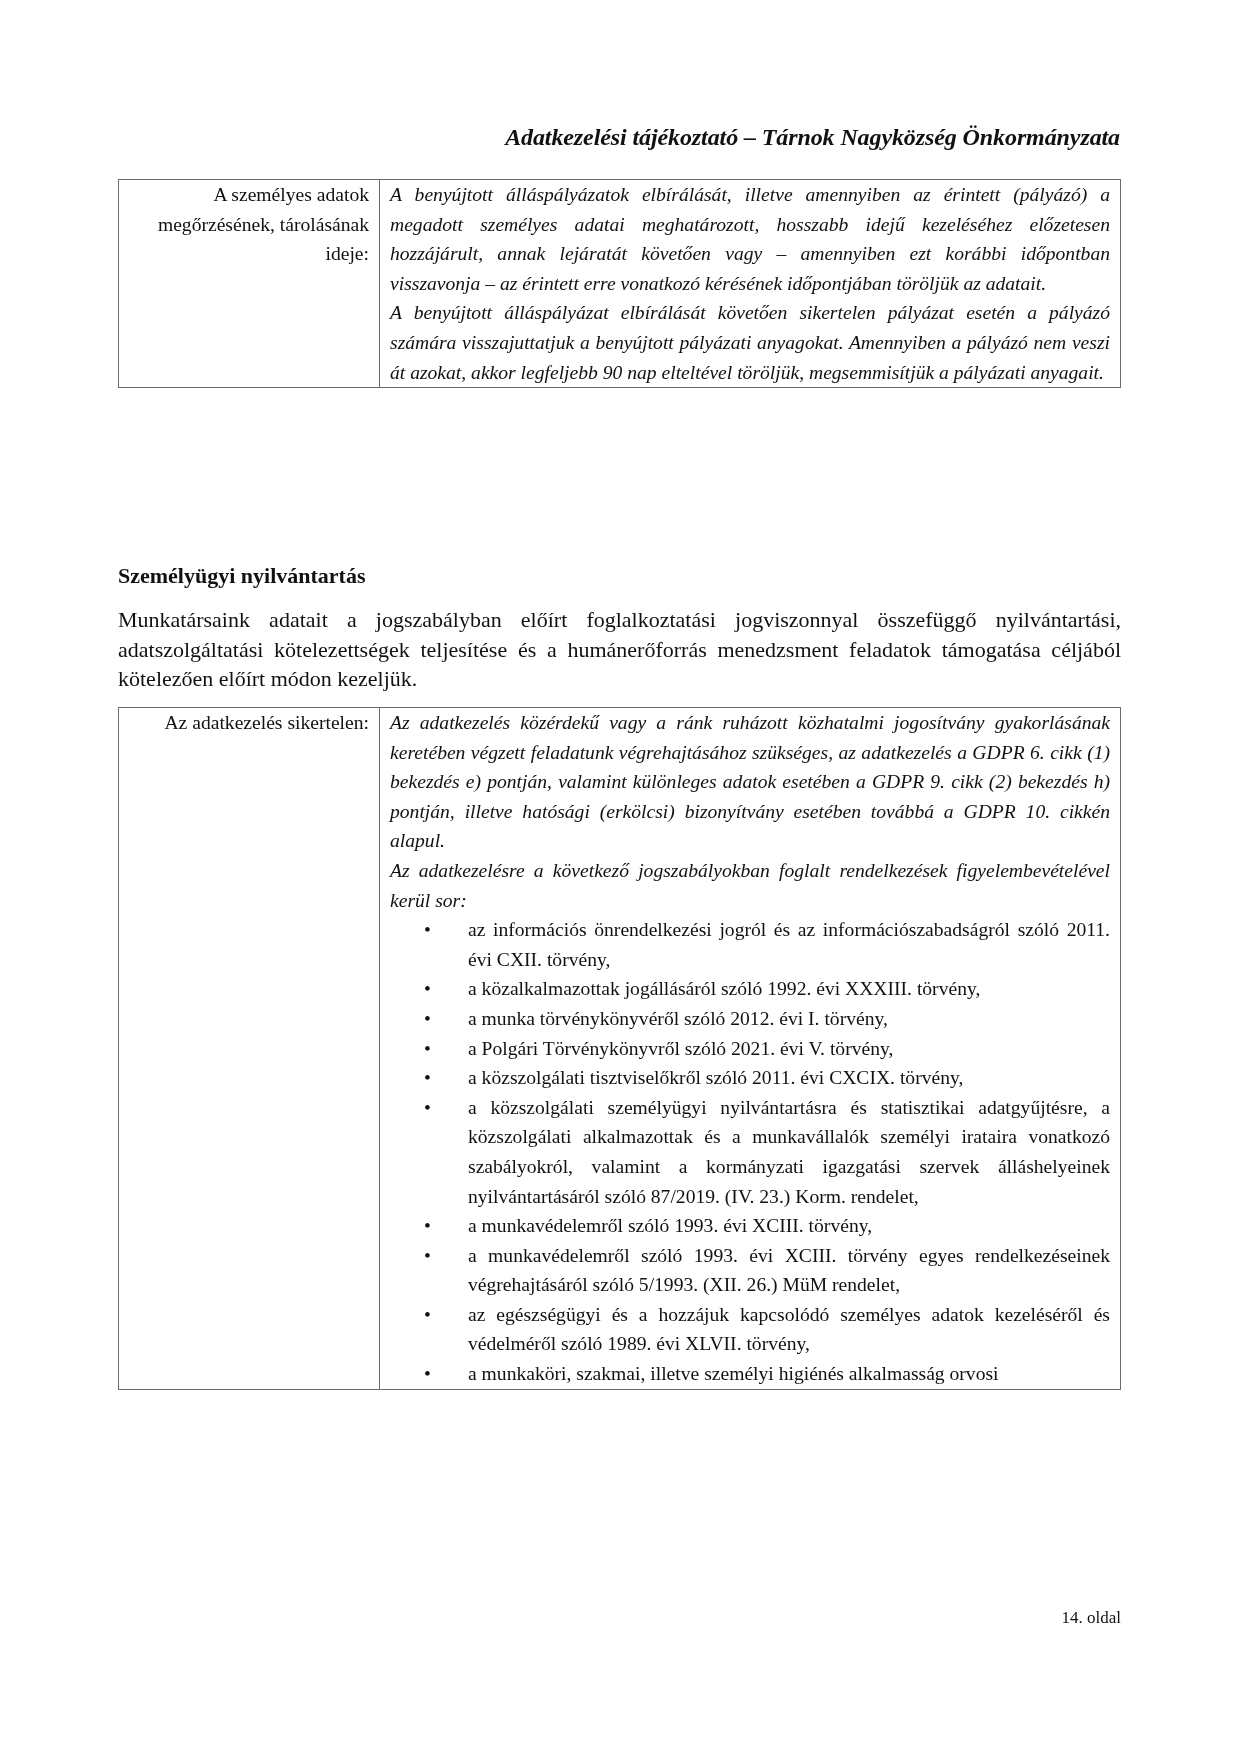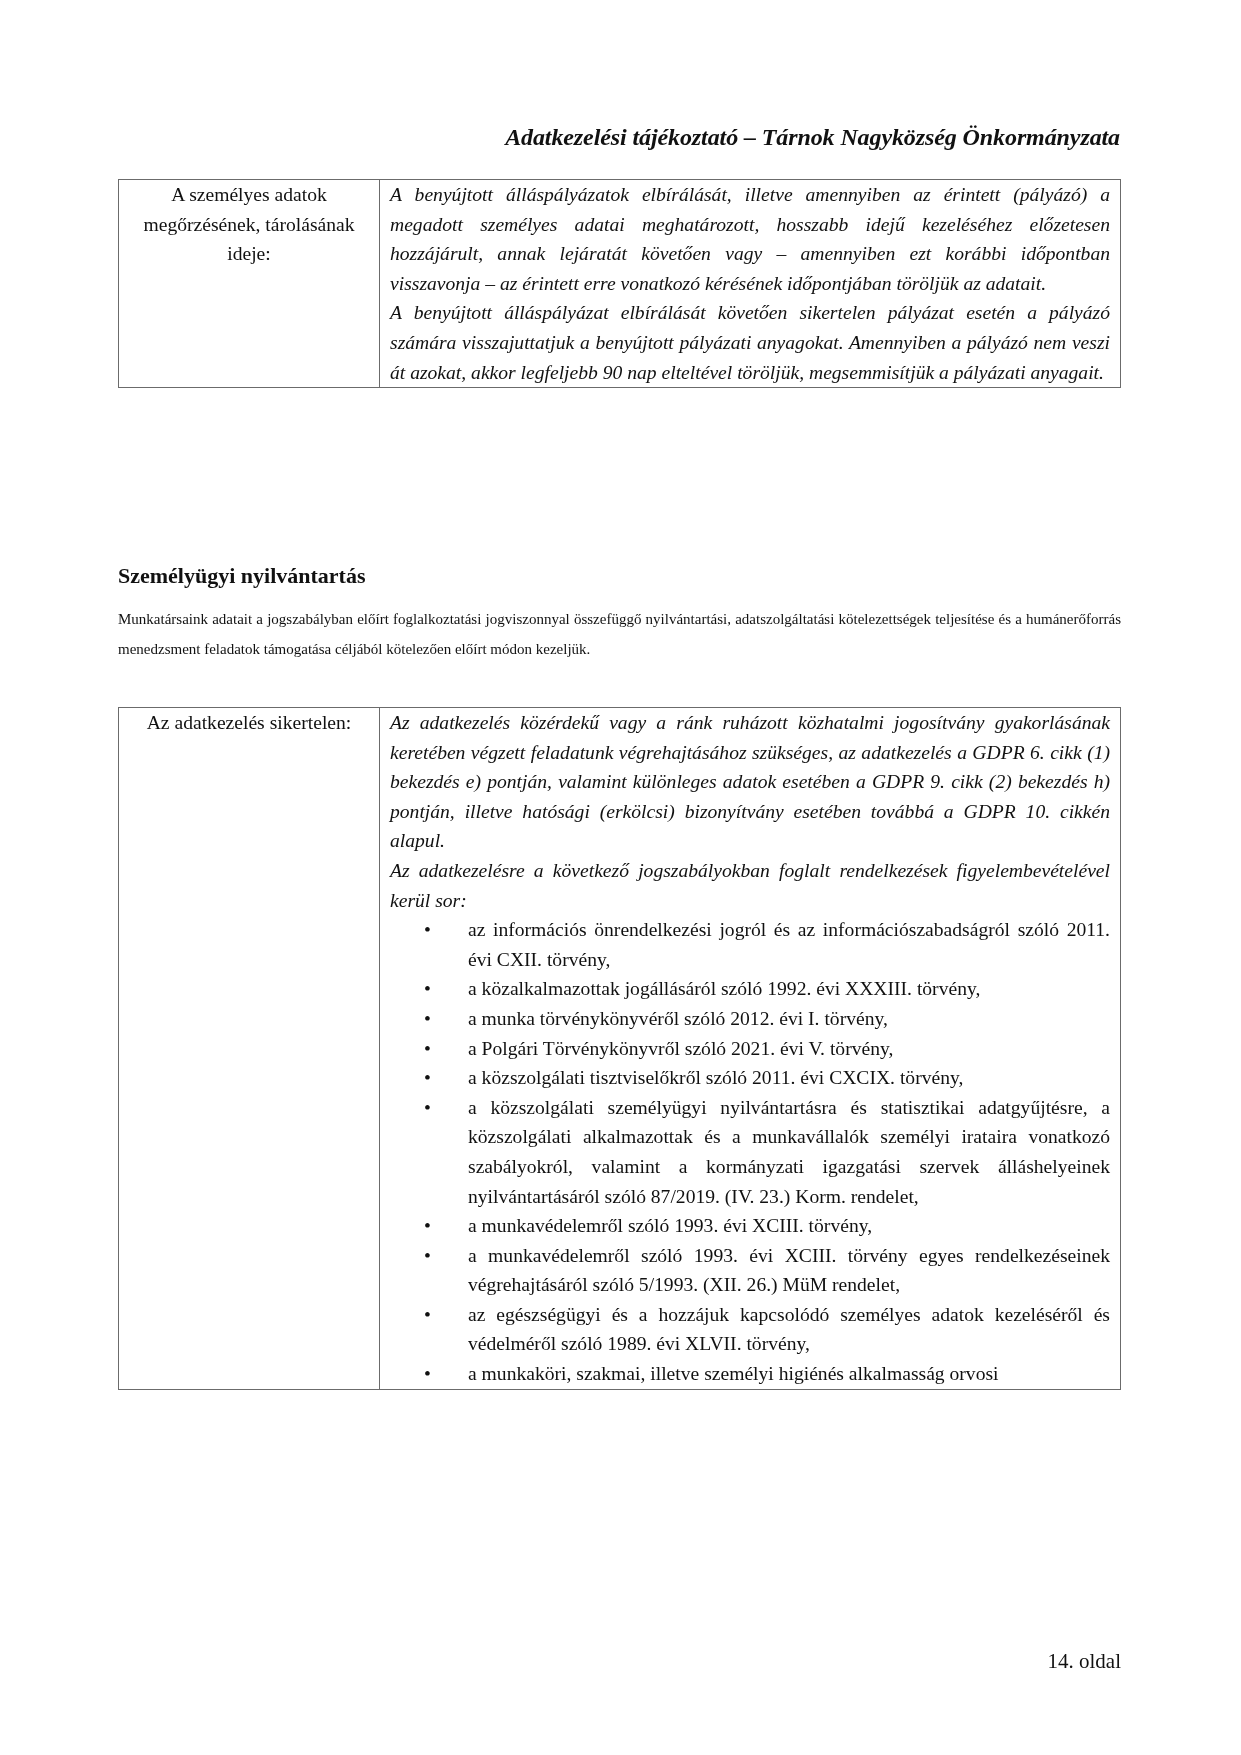--- a/index.html
+++ b/index.html
@@ -1,31 +1,31 @@
 <!DOCTYPE html>
 <html><head>
 <meta charset="utf-8">
 <style>
   html, body { margin: 0; padding: 0; background: #ffffff; }
   body { width: 1241px; height: 1755px; position: relative; overflow: hidden;
          font-family: "Liberation Serif", "DejaVu Serif", serif; color: #111; }
   .header { position: absolute; top: 124px; right: 121px; font-size: 24px; font-style: italic; font-weight: bold; letter-spacing: -0.1px; }
   table.t { position: absolute; left: 118px; width: 1003px; border-collapse: collapse; font-size: 19.6px; line-height: 29.6px; }
   table.t td { border: 1.5px solid #6b6b6b; vertical-align: top; padding: 0 10px 0 10px; }
-  table.t td.lbl { width: 240px; text-align: center; }
+  table.t td.lbl { width: 240px; text-align: right; }
   table.t td.val { text-align: justify; }
   #t1 { top: 179px; }
   #t2 { top: 707px; }
   .sec-title { position: absolute; left: 118px; top: 563px; font-size: 22px; font-weight: bold; }
-  .intro { position: absolute; left: 118px; top: 605px; width: 1003px; font-size: 15px; line-height: 29.6px; text-align: justify; }
+  .intro { position: absolute; left: 118px; top: 605px; width: 1003px; font-size: 22px; line-height: 29.6px; text-align: justify; }
   ul.laws { margin: 0; padding: 0 0 0 0; list-style: none; }
   ul.laws li { position: relative; padding-left: 78px; text-align: justify; }
   ul.laws li .bullet { position: absolute; left: 34px; top: 0; }
   p.para { margin: 0; font-style: italic; }
-  .footer { position: absolute; top: 1608px; right: 120px; font-size: 21px; margin-top: 41px; }
+  .footer { position: absolute; top: 1608px; right: 120px; font-size: 17px; }
 </style>
 </head>
 <body>
 
 <div class="header">Adatkezelési tájékoztató – Tárnok Nagyközség Önkormányzata</div>
 
 <table class="t" id="t1">
   <tbody>
       <tr>
     <td class="lbl">A személyes adatok megőrzésének, tárolásának ideje:</td>

